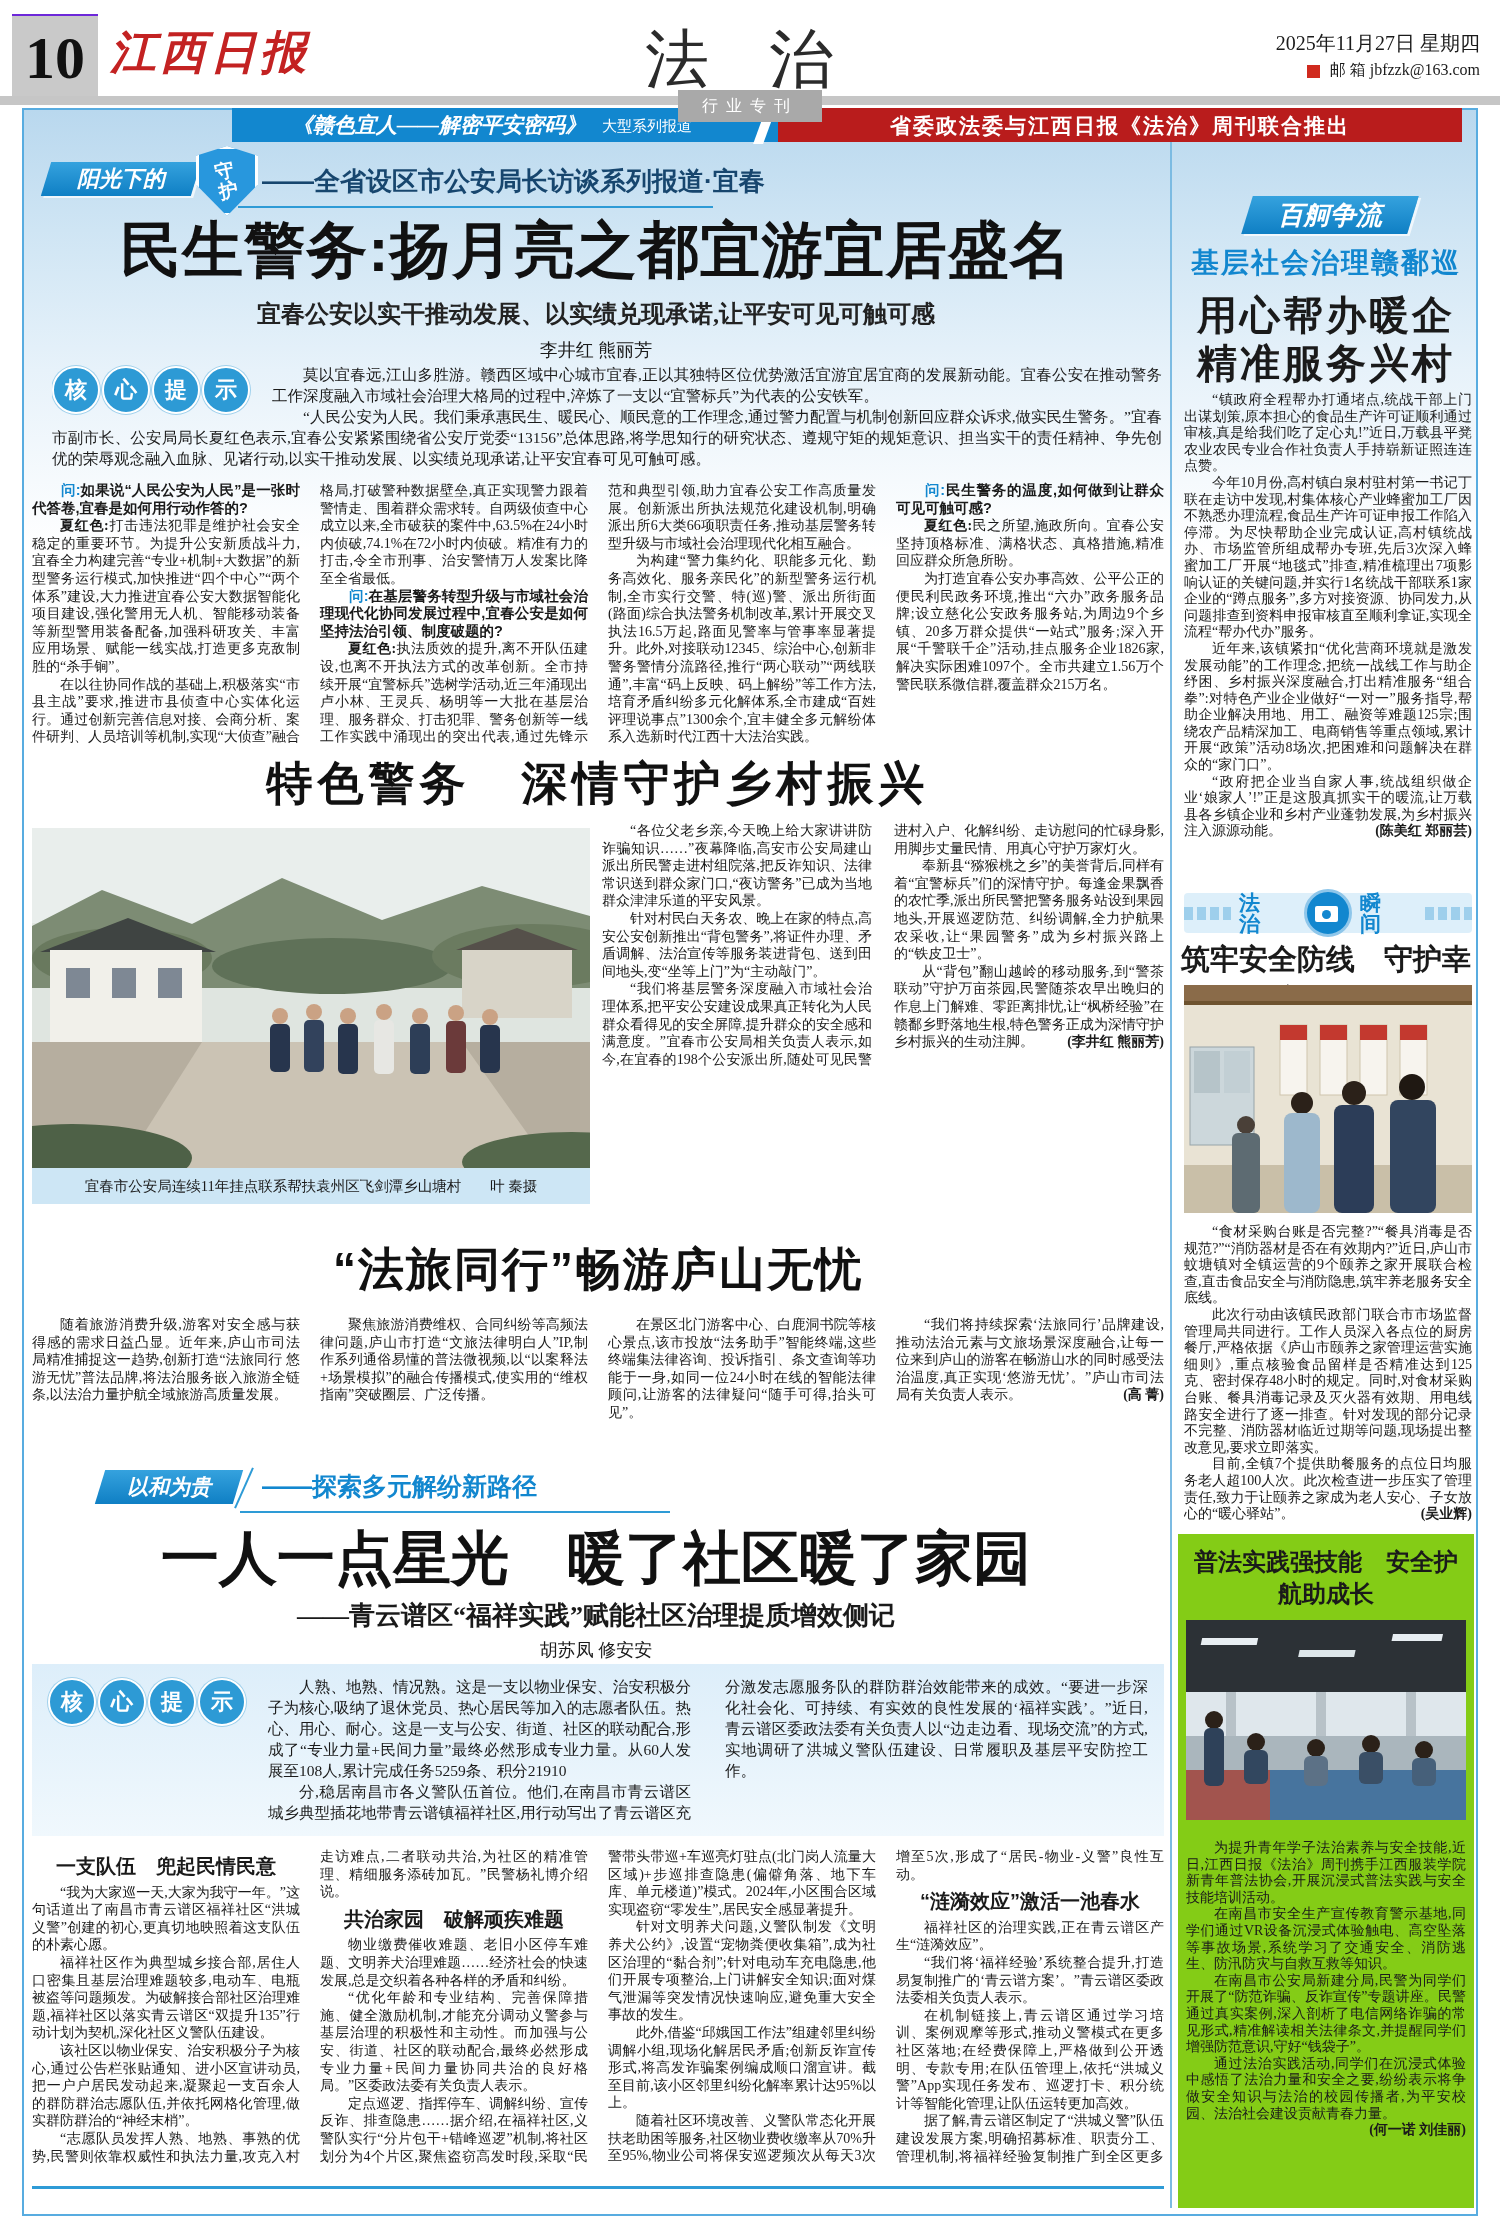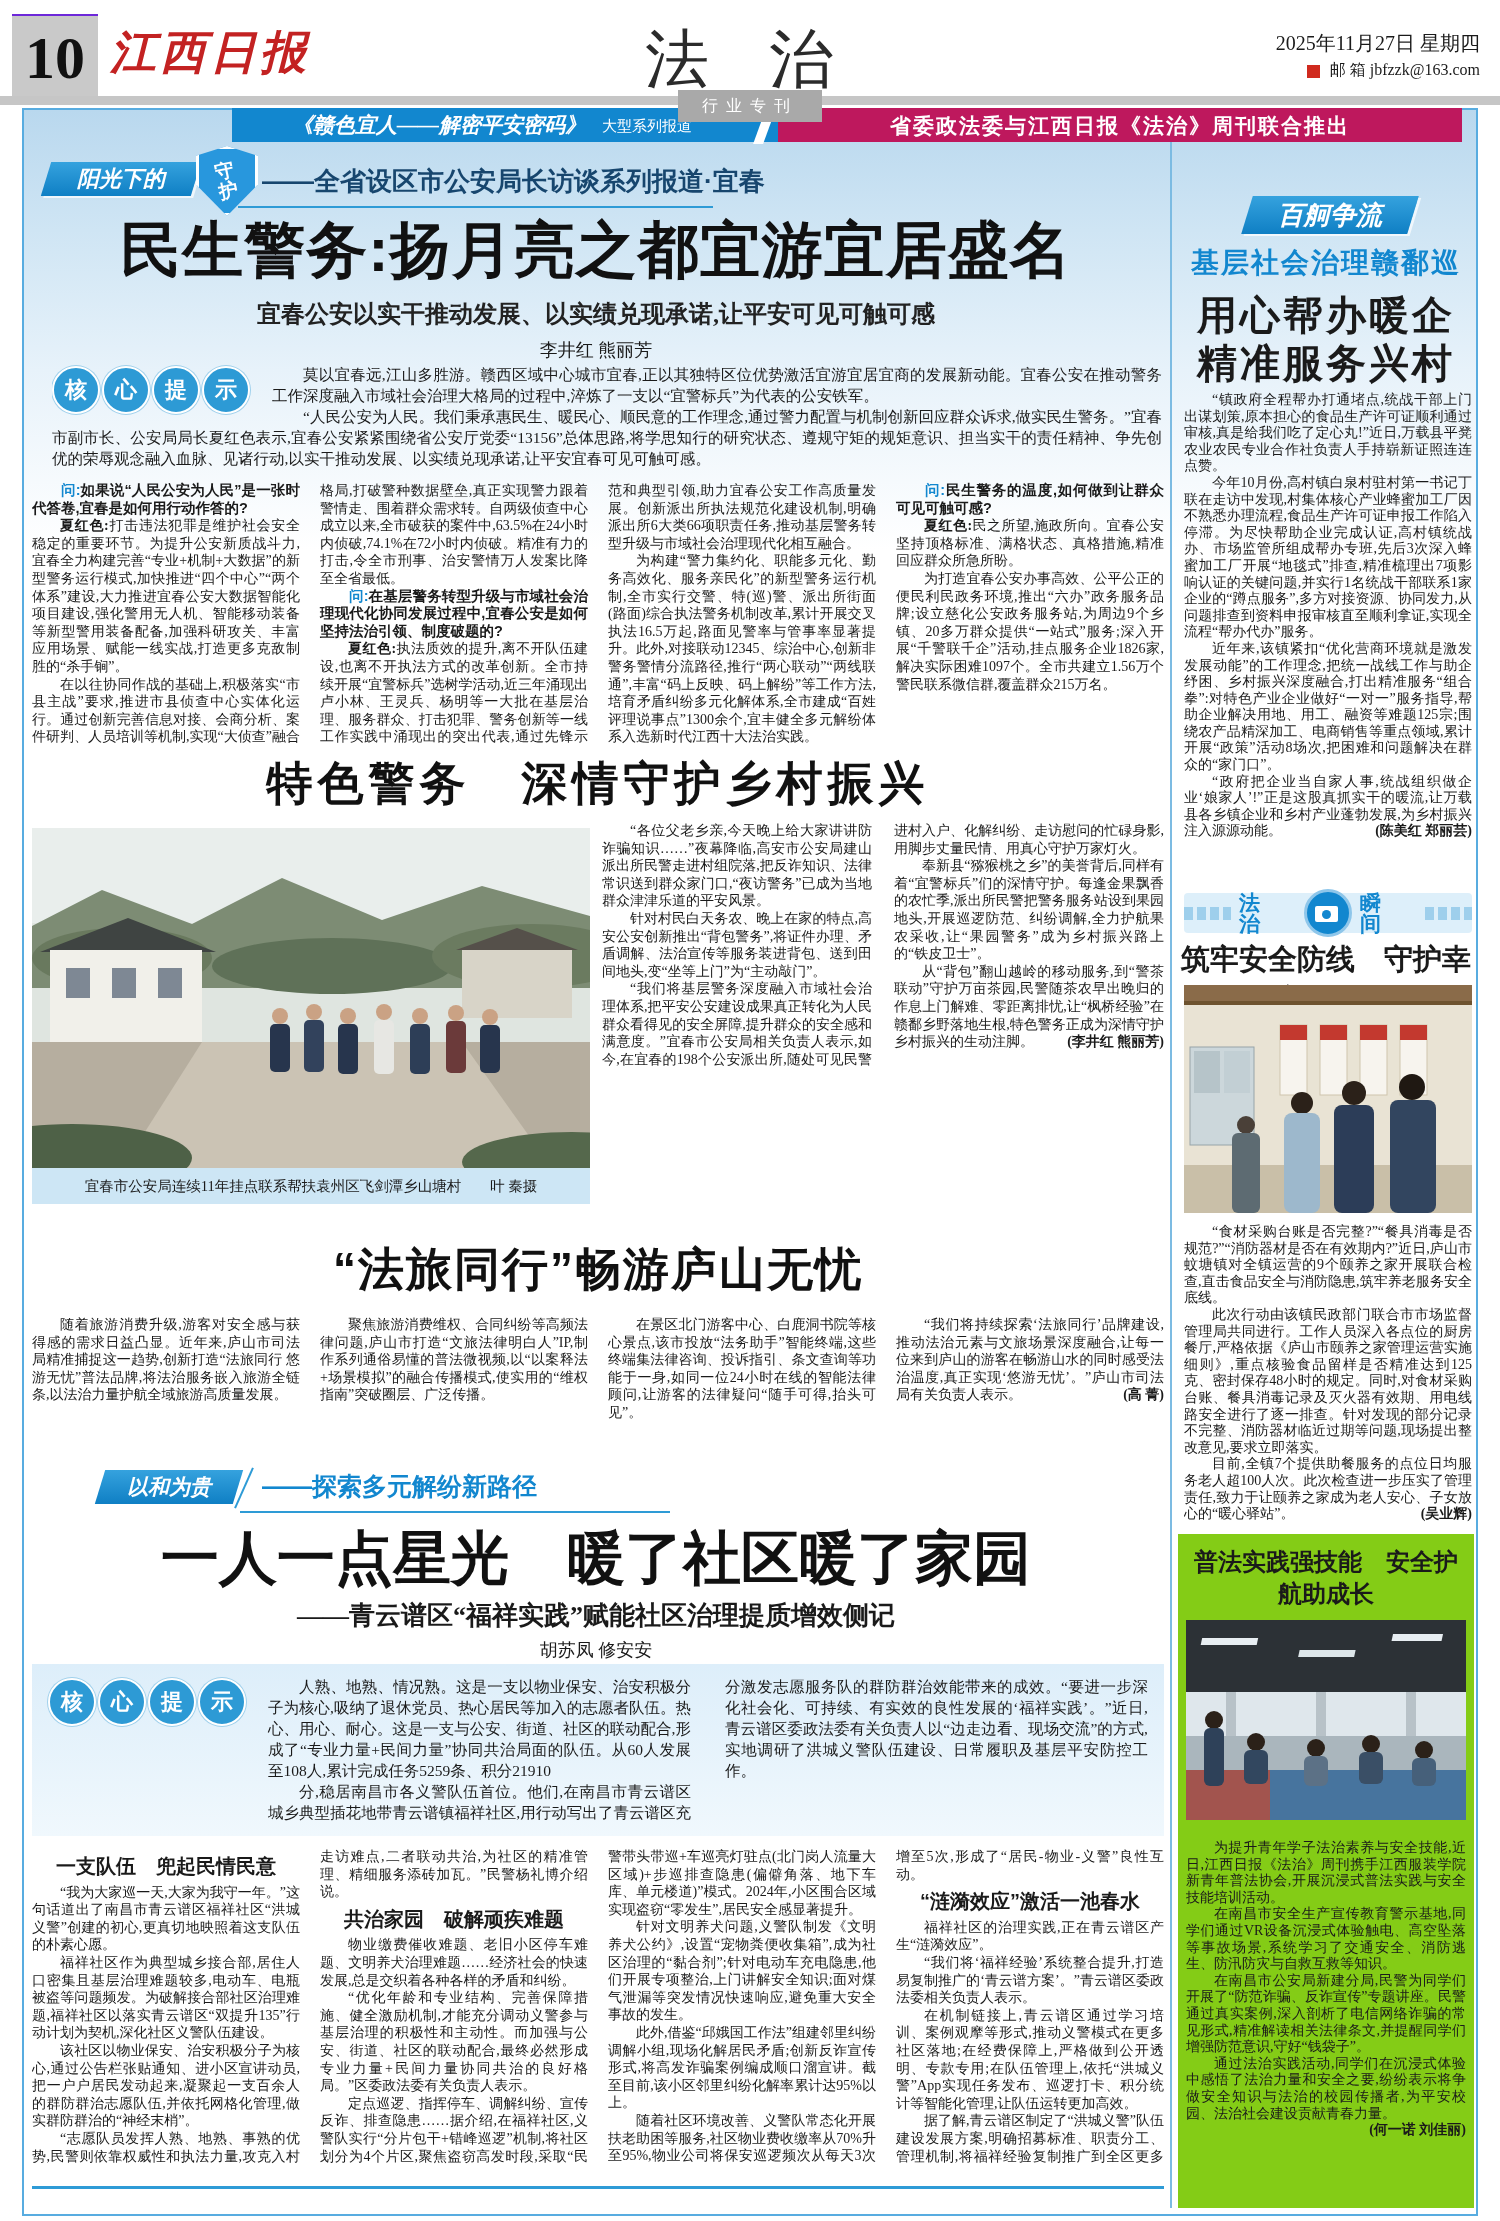--- a/index.html
+++ b/index.html
@@ -25,21 +25,21 @@
          background:linear-gradient(180deg,#b9d8ee 0px,#cfe5f4 120px,#e7f2fa 260px,#ffffff 440px);}
   #vdivider{left:1170px;top:112px;width:0;height:2096px;border-left:2px solid #7cbbe2;}
 
   
   #banner{left:232px;top:108px;width:1230px;height:34px;display:flex;z-index:2;}
   #banner .b-left{flex:0 0 520px;background:#1287cf;color:#fff;display:flex;align-items:center;justify-content:center;}
   #banner .b-left .cal{font:bold italic 21px/1 "Liberation Serif",serif;}
   #banner .b-left .sm{font:15px/1 "Liberation Sans",sans-serif;margin-left:16px;}
   #banner .slash{flex:0 0 26px;background:#1287cf;position:relative;}
   #banner .slash::before{content:"";position:absolute;left:8px;top:-2px;width:10px;height:38px;background:#fff;transform:skewX(-20deg);}
-  #banner .b-right{flex:1;background:#be185d;color:#fff;display:flex;align-items:center;justify-content:center;
+  #banner .b-right{flex:1;background:#b91c1c;color:#fff;display:flex;align-items:center;justify-content:center;
                    font:bold 21px/1 "Liberation Sans",sans-serif;letter-spacing:2px;}
 
   
   .flag{background:linear-gradient(180deg,#35a2de,#0f7fc4);transform:skewX(-17deg);
         display:flex;align-items:center;justify-content:center;box-shadow:3px 2px 0 rgba(255,255,255,.7);}
   .flag>span{transform:skewX(17deg);color:#fff;font-style:italic;font-weight:900;
              font-family:"Liberation Sans",sans-serif;}
   #kicker1-badge{left:46px;top:162px;width:150px;height:34px;}
   #kicker1-badge>span{font-size:22px;}
   #shield{left:196px;top:146px;width:56px;height:64px;background:#2897dd;border:3px solid #fff;
@@ -251,21 +251,21 @@
   <div class="abs" id="kicker2-slash"></div>
   <div class="abs" id="kicker2-text">——探索多元解纷新路径</div>
   <div class="abs" id="kicker2-line"></div>
   <div class="abs" id="headline2">一人一点星光　暖了社区暖了家园</div>
   <div class="abs" id="subtitle2">——青云谱区“福祥实践”赋能社区治理提质增效侧记</div>
   <div class="abs" id="authors2">胡苏凤  修安安</div>
 
   <div class="abs" id="coretip2">
     <span class="coreicon"><i>核</i><i>心</i><i>提</i><i>示</i></span>
     <div class="cols">
-        <p class="t-p">人熟、地熟、情况熟。这是一支以物业保安、治安积极分子为核心,吸纳了退休党员、热心居民等加入的志愿者队伍。热心、用心、耐心。这是一支与公安、街道、社区的联动配合,形成了“专业力量+民间力量”协同共治局面的队伍。从60人发展至108人,累计完成任务5259条、积分21910</p>
+        <p class="t-p">人熟、地熟、情况熟。这是一支以物业保安、治安积极分子为核心,吸纳了退休党员、热心居民等加入的志愿者队伍。热心、用心、耐心。这是一支与公安、街道、社区的联动配合,形成了“专业力量+民间力量”最终必然形成专业力量。从60人发展至108人,累计完成任务5259条、积分21910</p>
         <p class="t-p">分,稳居南昌市各义警队伍首位。他们,在南昌市青云谱区城乡典型插花地带青云谱镇福祥社区,用行动写出了青云谱区充分激发志愿服务队的群防群治效能带来的成效。“要进一步深化社会化、可持续、有实效的良性发展的‘福祥实践’。”近日,青云谱区委政法委有关负责人以“边走边看、现场交流”的方式,实地调研了洪城义警队伍建设、日常履职及基层平安防控工作。</p>
       </div>
   </div>
 
   <div class="abs bodytext" id="bottom-text">
       <p class="t-sub">一支队伍　兜起民情民意</p>
       <p class="t-p">“我为大家巡一天,大家为我守一年。”这句话道出了南昌市青云谱区福祥社区“洪城义警”创建的初心,更真切地映照着这支队伍的朴素心愿。</p>
       <p class="t-p">福祥社区作为典型城乡接合部,居住人口密集且基层治理难题较多,电动车、电瓶被盗等问题频发。为破解接合部社区治理难题,福祥社区以落实青云谱区“双提升135”行动计划为契机,深化社区义警队伍建设。</p>
       <p class="t-p">该社区以物业保安、治安积极分子为核心,通过公告栏张贴通知、进小区宣讲动员,把一户户居民发动起来,凝聚起一支百余人的群防群治志愿队伍,并依托网格化管理,做实群防群治的“神经末梢”。</p>
       <p class="t-p">“志愿队员发挥人熟、地熟、事熟的优势,民警则依靠权威性和执法力量,攻克入村走访难点,二者联动共治,为社区的精准管理、精细服务添砖加瓦。”民警杨礼博介绍说。</p>

